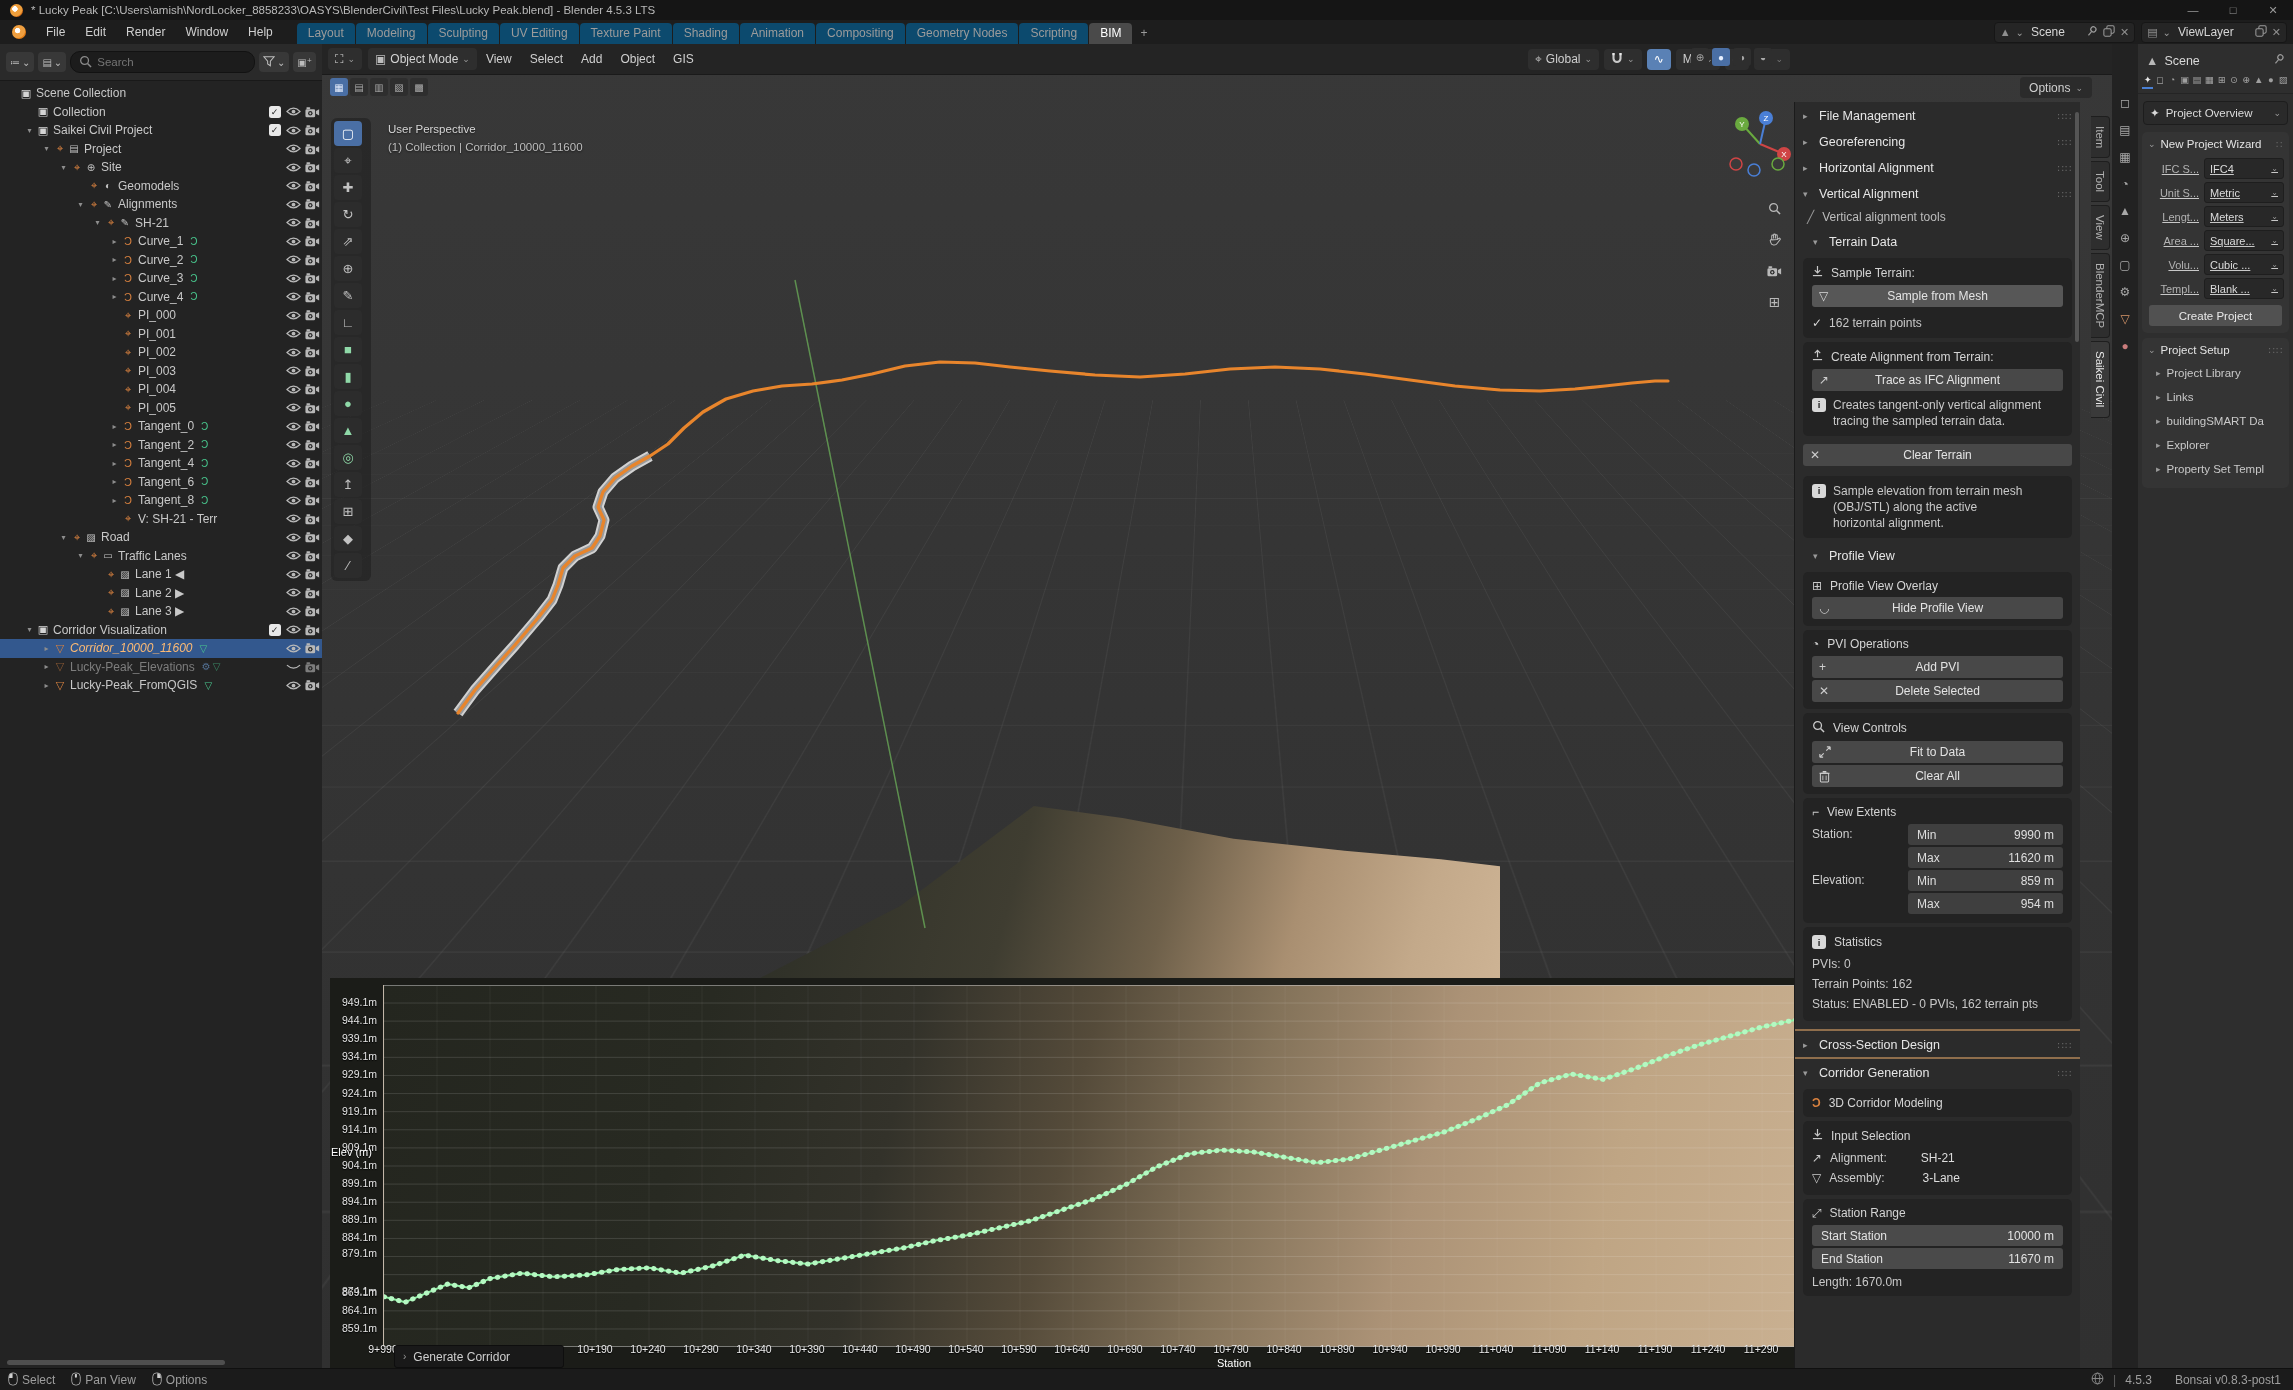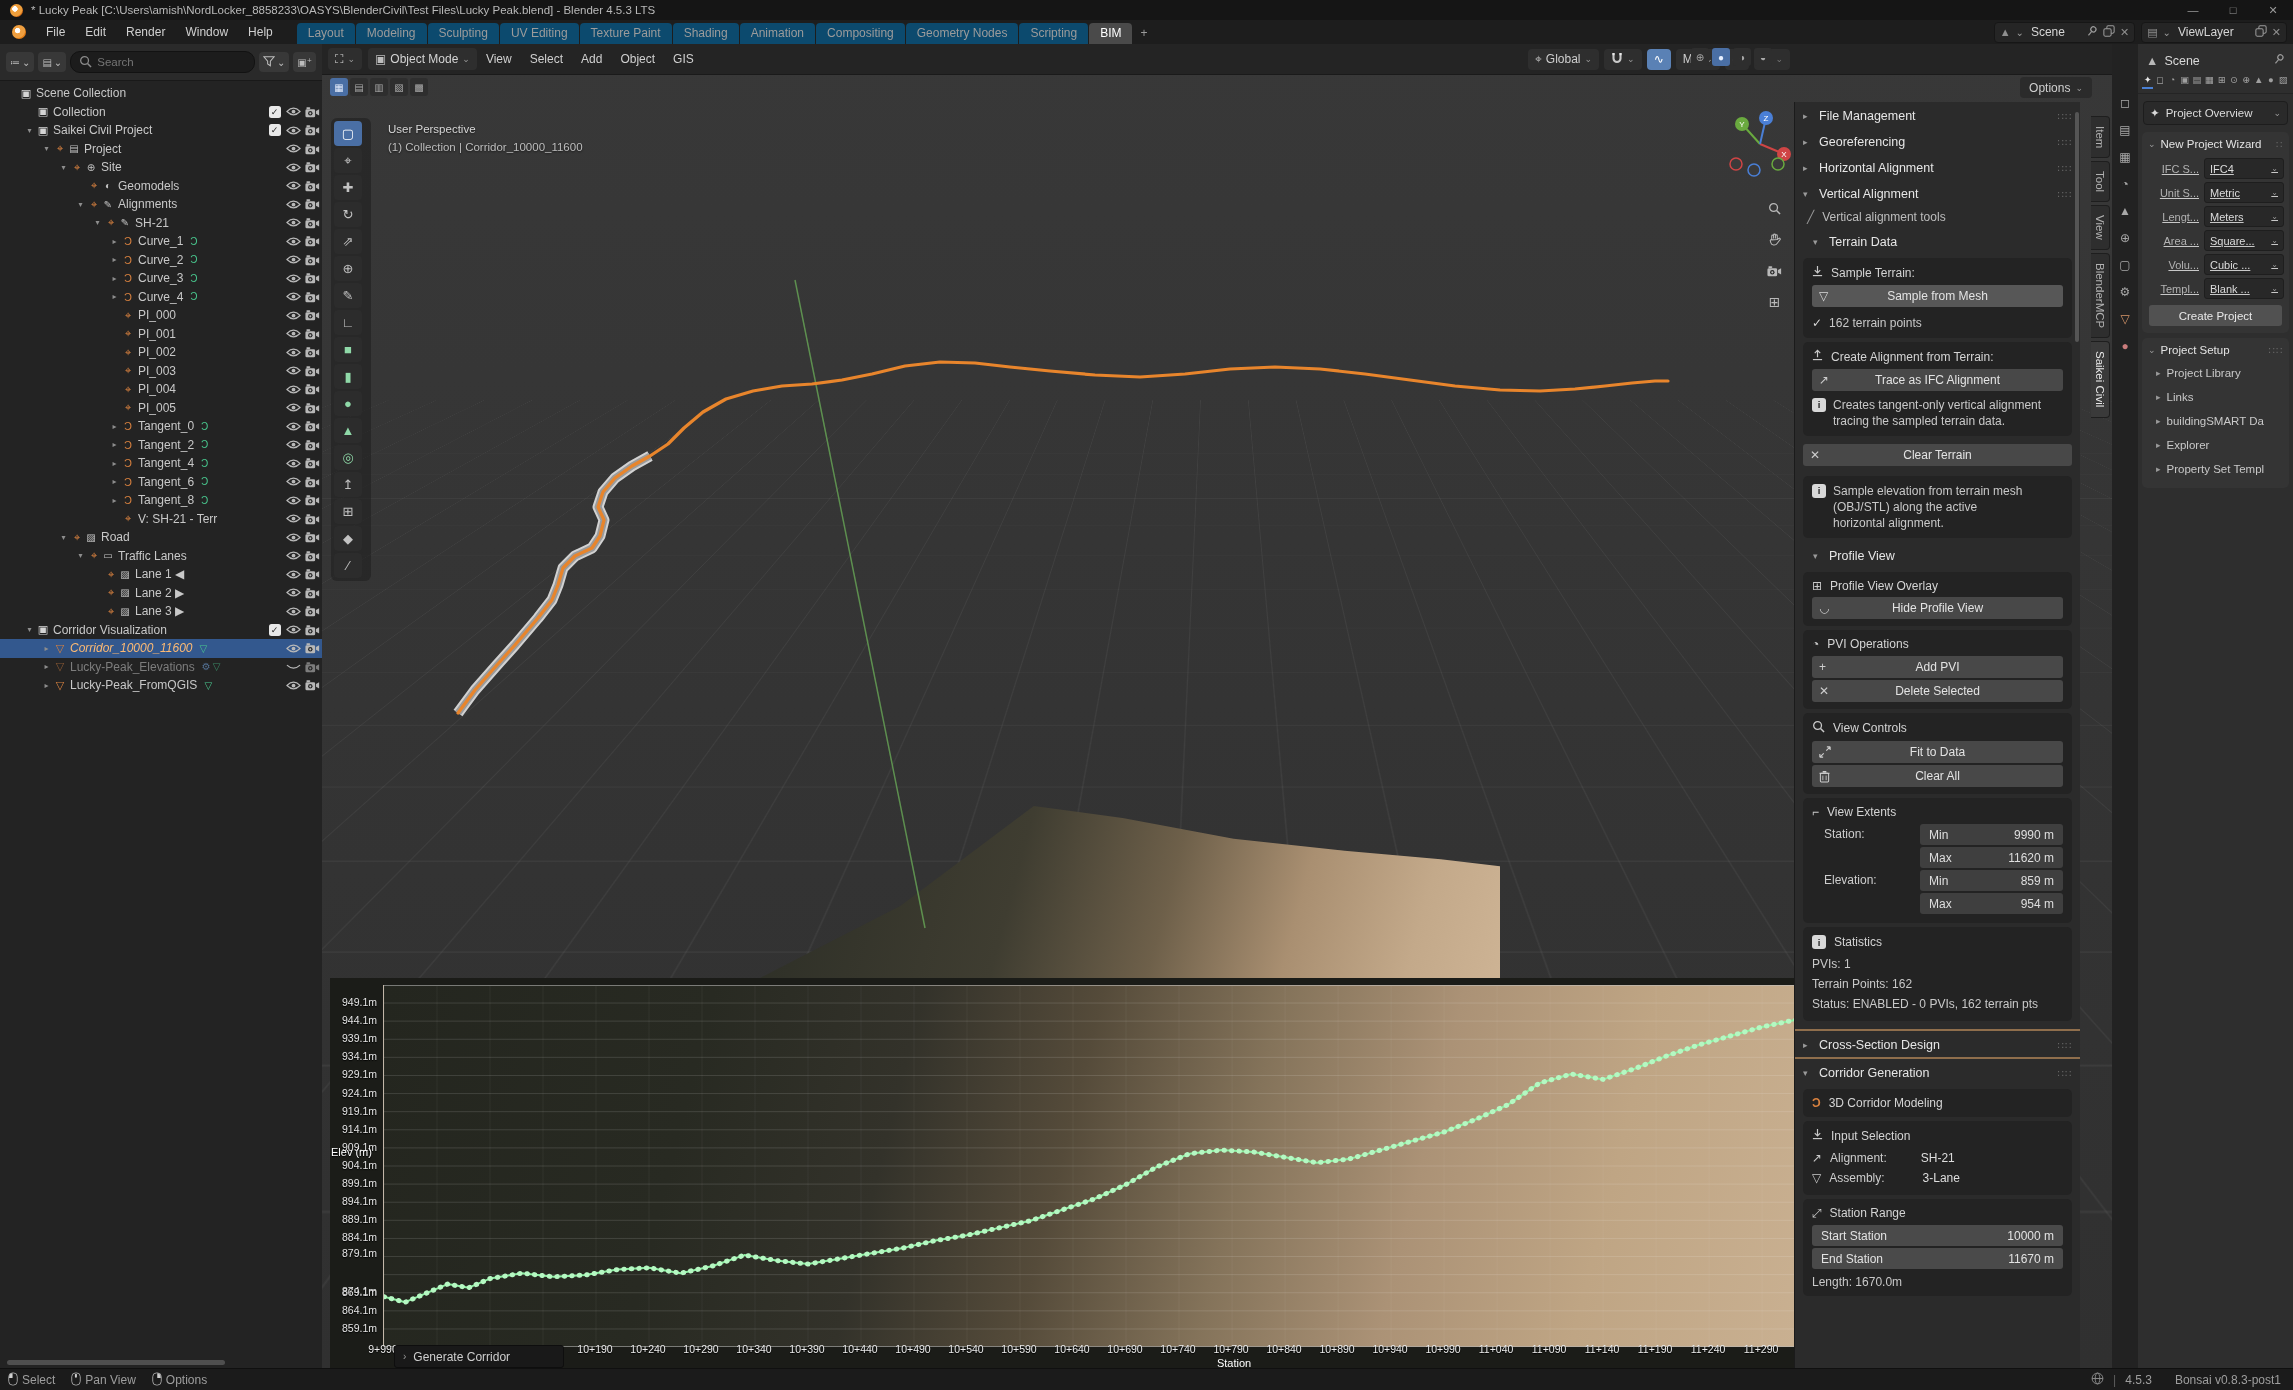--- a/index.html
+++ b/index.html
@@ -94,21 +94,21 @@
   .phead .arr{color:#9a9a9a;font-size:9px;width:10px;}
   .grip{margin-left:auto;color:#686868;font-size:10px;letter-spacing:1px;}
   .subrow{display:flex;align-items:center;gap:8px;color:#bdbdbd;padding:4px 12px;}
   .pbox{background:#232323;border-radius:5px;margin:4px 8px;padding:7px 9px;}
   .pbox .hrow{display:flex;align-items:center;gap:8px;color:#d4d4d4;margin-bottom:5px;}
   .pbtn{position:relative;background:#484848;border-radius:3px;height:22px;display:flex;align-items:center;justify-content:center;color:#e3e3e3;margin-top:2px;}
   .pbtn .bico{position:absolute;left:7px;color:#cdcdcd;display:flex;align-items:center;}
   .pbtn.light{background:#575757;}
   .noterow{display:flex;gap:7px;color:#c9c9c9;margin-top:6px;line-height:16px;}
   .infochip{flex:none;width:14px;height:14px;background:#d8d8d8;color:#222;border-radius:3px;font-size:9.5px;font-weight:bold;display:flex;align-items:center;justify-content:center;margin-top:1px;}
-  .ext-row{display:flex;margin-bottom:2px;margin-left:12px;}
+  .ext-row{display:flex;margin-bottom:2px;}
   .ext-group{width:96px;color:#cdcdcd;padding-top:3px;flex:none;}
   .ext-field{flex:1;background:#3f3f3f;border-radius:3px;height:21px;display:flex;align-items:center;justify-content:space-between;padding:0 9px;color:#dedede;}
   .statline{color:#c9c9c9;padding:3px 10px;}
   .sep-orange{border-top:2px solid #8f6e4c;}
   .kvrow{display:flex;align-items:center;gap:8px;color:#cdcdcd;padding:3px 0;}
   .kvrow .kv-v{margin-left:26px;color:#dedede;}
   .rangefield{background:#4a4a4a;border-radius:3px;height:21px;display:flex;align-items:center;justify-content:space-between;padding:0 9px;color:#e2e2e2;margin-top:2px;}
   #np-scroll{position:absolute;right:1px;top:10px;width:4px;height:230px;background:#555;border-radius:2px;}
   
   #properties{left:2112px;top:44px;width:181px;height:1324px;background:#2e2e2e;}
@@ -1427,21 +1427,21 @@
           </div>
         </div>
     </div>
 
     <div class="pbox">
       <div class="hrow">
           <span class="infochip">i</span>
           <span>Statistics</span>
         </div>
       <div id="stats-lines" style="margin-left:-10px">
-          <div class="statline">PVIs: 1</div>
+          <div class="statline">PVIs: 0</div>
           <div class="statline">Terrain Points: 162</div>
           <div class="statline">Status: ENABLED - 0 PVIs, 162 terrain pts</div>
         </div>
     </div>
 
     <div class="phead sep-orange" style="margin-top:8px">
       <span class="arr">▸</span>
         <span>Cross-Section Design</span>
         <span class="grip">∷∷</span>
     </div>

